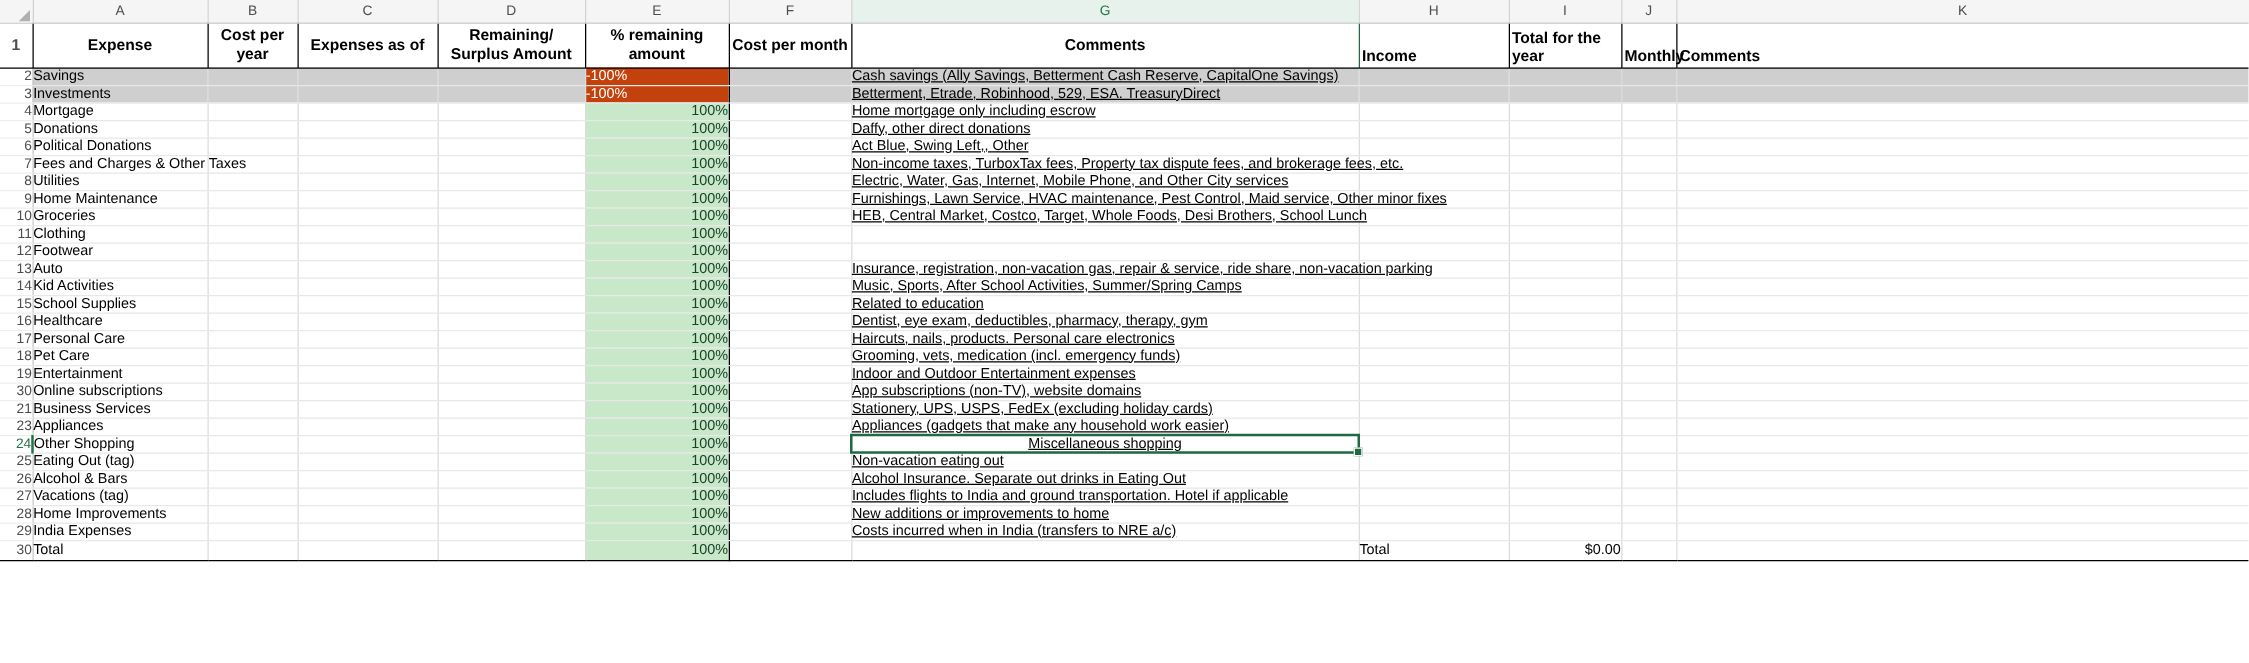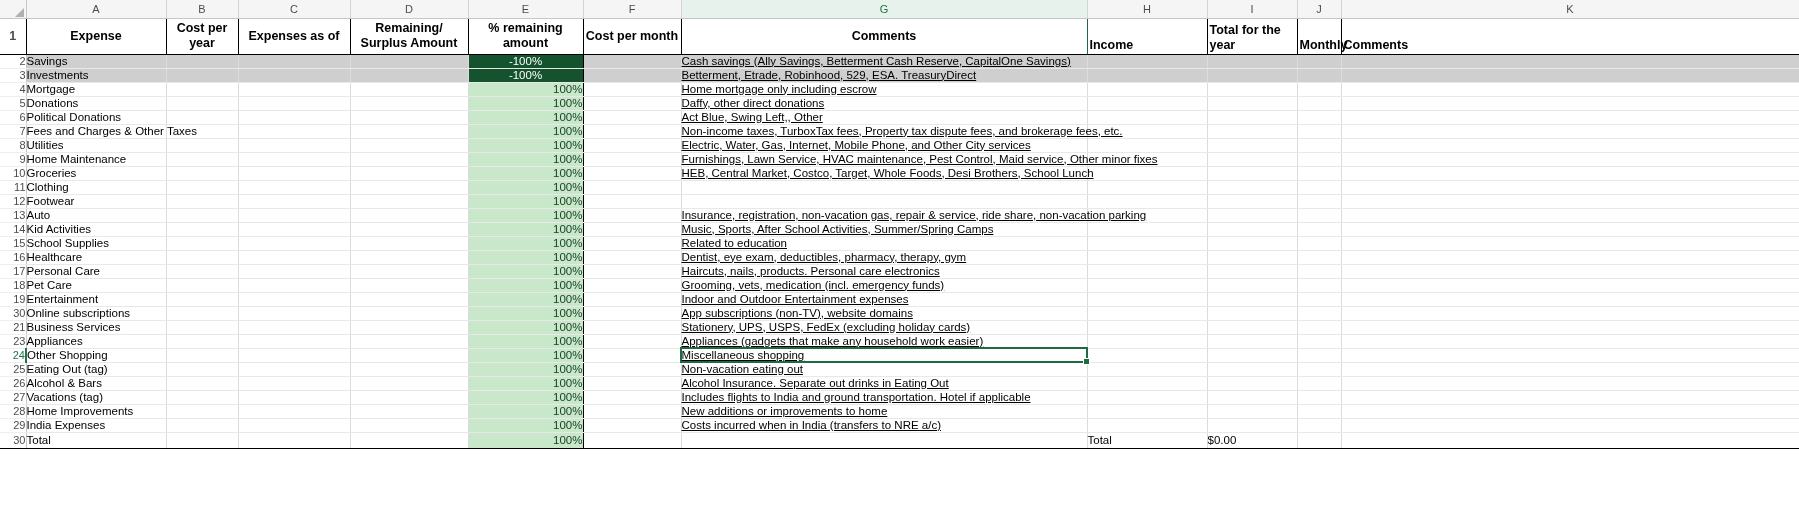--- a/index.html
+++ b/index.html
@@ -105,34 +105,35 @@
   }
   tr.hdr td.gsel {
     border-top: 1.3px solid #1e6b43;
     border-left: 1.3px solid #1e6b43;
     border-right: 1.3px solid #1e6b43;
   }
 
   
   .shade { background: #cfcfcf; }
   
-  .redpct { background: #14532d; color: #ffffff; text-align: center; padding-right: 4px; }
+  .redpct { background: #c2410c; color: #ffffff; text-align: left; padding-right: 4px; }
   
   .grnpct { background: #c9e7c9; color: #18442a; text-align: right; padding-right: 4px; }
 
   td.pctcol { border-left: 1.6px solid #000; border-right: 1.6px solid #000; }
-  .right { text-align: left; padding-right: 4px; }
+  .right { text-align: right; padding-right: 4px; }
   .cmt { border-left: 1.6px solid #000; border-right: 1.6px solid #000; text-align: left; text-decoration: underline; }
   .cmt span { position: relative; z-index: 3; background: transparent; }
 
   
   td.selcell {
     outline: 2px solid #1e6b43;
     outline-offset: -1px;
     position: relative;
+    text-align: center;
   }
   td.selcell::after {
     content: "";
     position: absolute;
     right: -3px; bottom: -3px;
     width: 5px; height: 5px;
     background: #1e6b43;
     border: 1px solid #ffffff;
   }
   td.totalrow {

